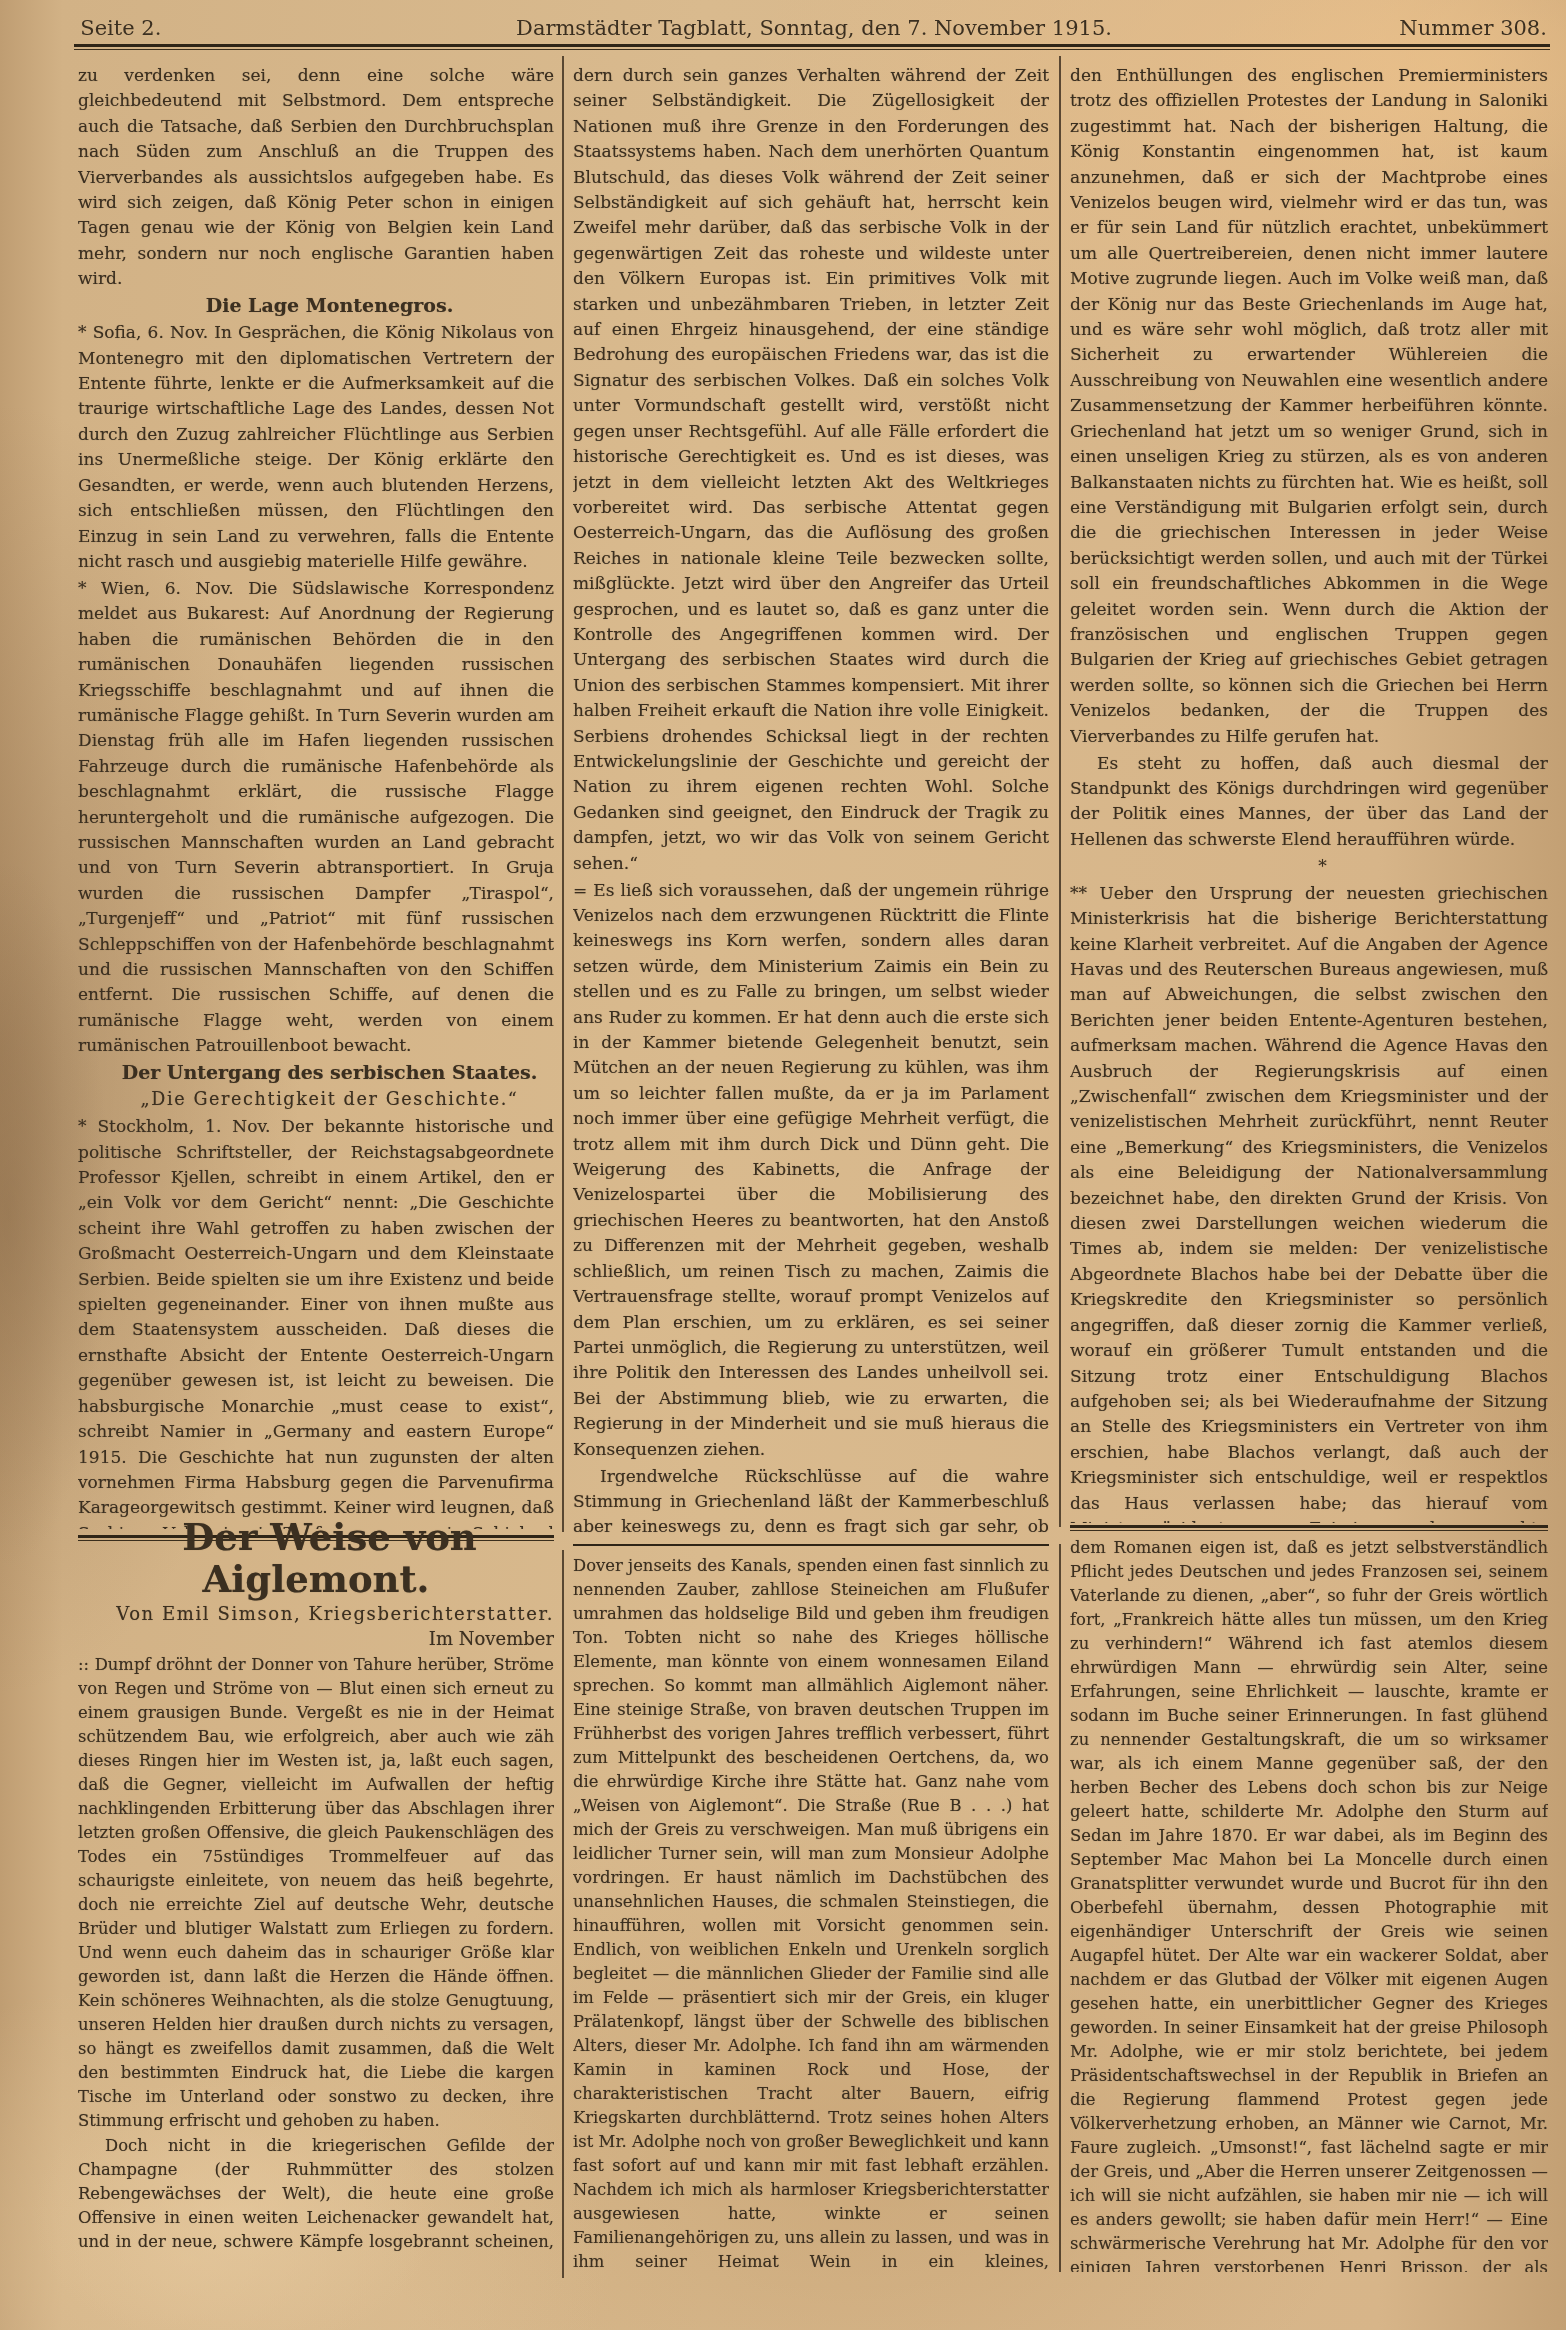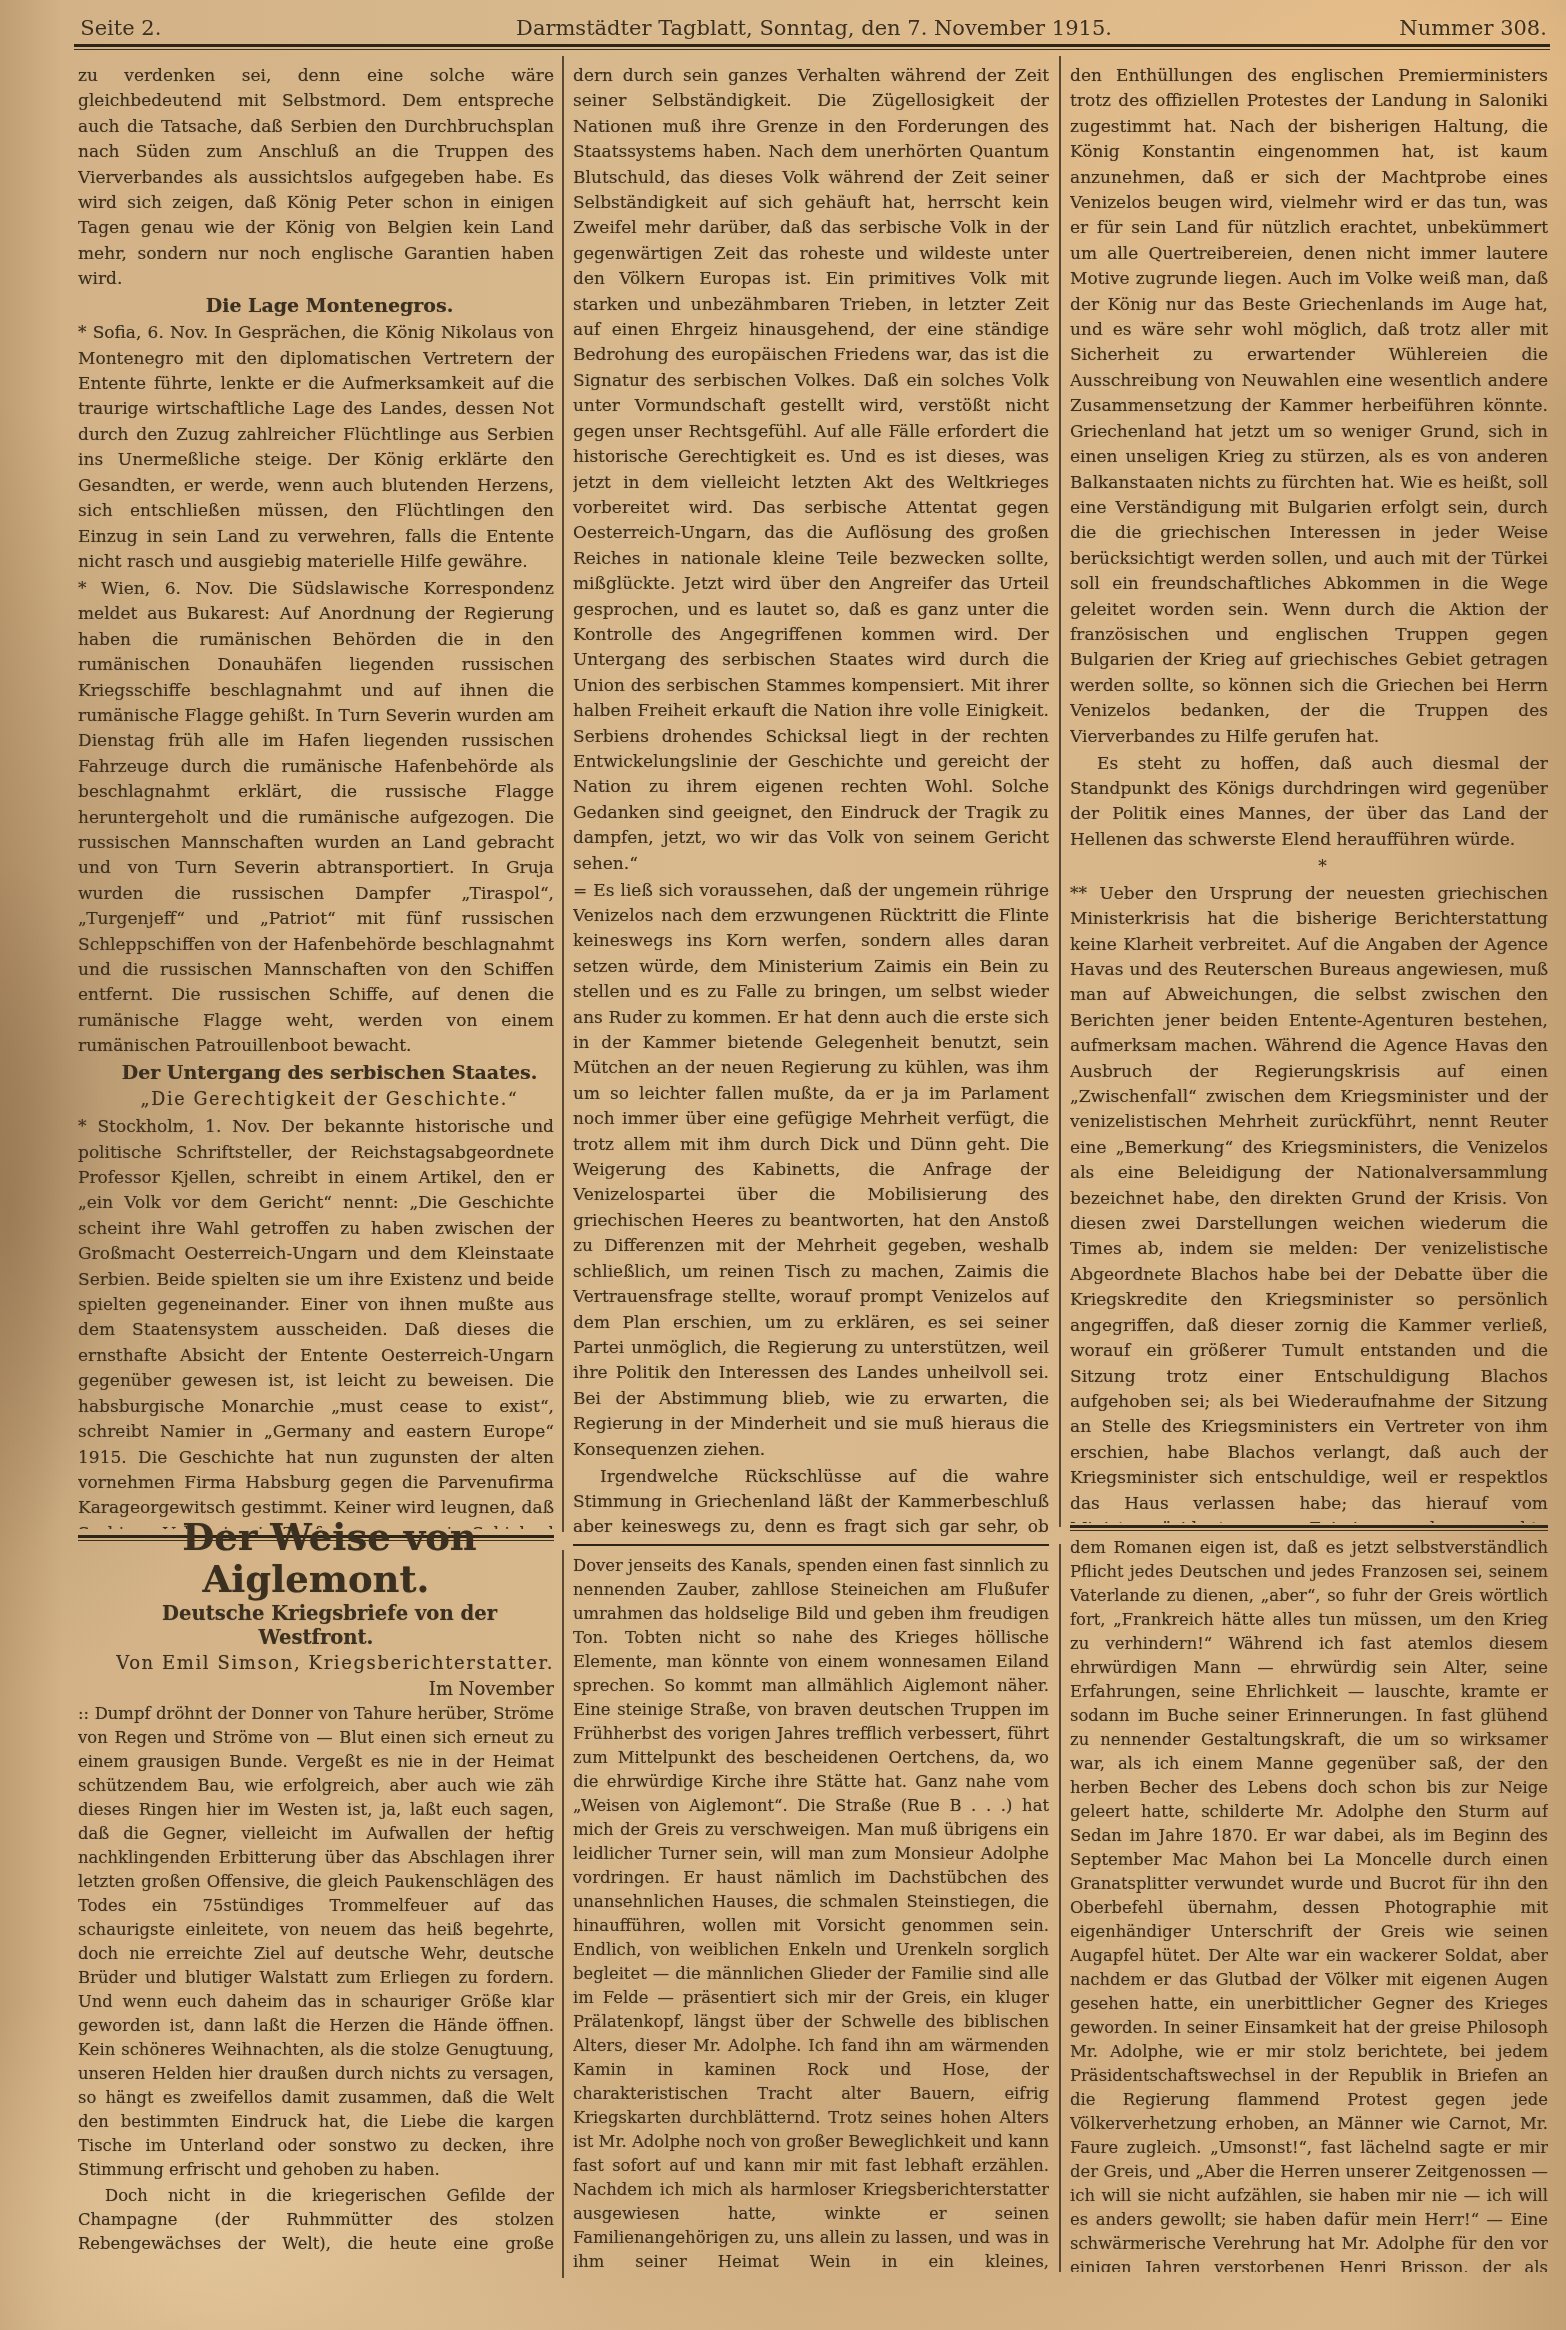--- a/index.html
+++ b/index.html
@@ -89,21 +89,20 @@
 
   <div class="hrule dbl" style="left:78px;top:1535px;width:476px;"></div>
   <div class="hrule" style="left:573px;top:1544px;width:476px;height:1.6px;"></div>
   <div class="hrule dbl" style="left:1070px;top:1525px;width:478px;"></div>
 
   <div class="vrule" style="left:562px;top:1550px;height:728px;"></div>
   <div class="vrule" style="left:1059px;top:1544px;height:728px;"></div>
 
   <div class="col" style="left:78px;top:1508px;width:476px;height:741px;font-size:16.4px;line-height:24px;margin-top:8px;">
     <p class="f-headline">Der Weise von Aiglemont.</p>
-    <p class="f-subtitle">Deutsche Kriegsbriefe von der Westfront.</p>
     <p class="f-byline">Von Emil Simson, Kriegsberichterstatter.</p>
     <p class="f-dateline">Im November</p>
     <p class="cont">:: Dumpf dröhnt der Donner von Tahure herüber, Ströme von Regen und Ströme von — Blut einen sich erneut zu einem grausigen Bunde. Vergeßt es nie in der Heimat schützendem Bau, wie erfolgreich, aber auch wie zäh dieses Ringen hier im Westen ist, ja, laßt euch sagen, daß die Gegner, vielleicht im Aufwallen der heftig nachklingenden Erbitterung über das Abschlagen ihrer letzten großen Offensive, die gleich Paukenschlägen des Todes ein 75stündiges Trommelfeuer auf das schaurigste einleitete, von neuem das heiß begehrte, doch nie erreichte Ziel auf deutsche Wehr, deutsche Brüder und blutiger Walstatt zum Erliegen zu fordern. Und wenn euch daheim das in schauriger Größe klar geworden ist, dann laßt die Herzen die Hände öffnen. Kein schöneres Weihnachten, als die stolze Genugtuung, unseren Helden hier draußen durch nichts zu versagen, so hängt es zweifellos damit zusammen, daß die Welt den bestimmten Eindruck hat, die Liebe die kargen Tische im Unterland oder sonstwo zu decken, ihre Stimmung erfrischt und gehoben zu haben.</p>
     <p>Doch nicht in die kriegerischen Gefilde der Champagne (der Ruhmmütter des stolzen Rebengewächses der Welt), die heute eine große Offensive in einen weiten Leichenacker gewandelt hat, und in der neue, schwere Kämpfe losgebrannt scheinen, will ich heute den Leser führen, sondern etwas abseits von der Heerstraße, in eins der wundersamen Maastäler, hart am Ardennenrande. Dort haust, von Groß und Klein geliebt, verehrt, in dem auf schmucker Höhe gebetteten Aiglemont „Monsieur Adolphe“, der Weise von Aiglemont. Auf prachtvoller Landstraße pilgerte ich zu ihm, um ihn zu sprechen, um dann von ihm erzählen zu können. Nur einige Stunden hatte ich zu wandern, aber ich wollte, des Weges wäre kein Ende gewesen, so zauberisch lag des Herbstes reiches Füllhorn über der Maas und ihren Höhenzügen. Eine Sinfonie tausendfältiger Farben grüßt, begleitet den Wanderer. Die Natur ist hier noch sehr gnädig gestimmt, und es scheint der holde Abglanz eines reichen Spätsommers über Fluß und Tal zu liegen. Satte, schwellende Wiesen, ähnlich denen zwischen Folkestone und</p>
   </div>
 
   <div class="col" style="left:573px;top:1554px;width:476px;height:719px;font-size:16.4px;line-height:24px;">
     <p class="cont">Dover jenseits des Kanals, spenden einen fast sinnlich zu nennenden Zauber, zahllose Steineichen am Flußufer umrahmen das holdselige Bild und geben ihm freudigen Ton. Tobten nicht so nahe des Krieges höllische Elemente, man könnte von einem wonnesamen Eiland sprechen. So kommt man allmählich Aiglemont näher. Eine steinige Straße, von braven deutschen Truppen im Frühherbst des vorigen Jahres trefflich verbessert, führt zum Mittelpunkt des bescheidenen Oertchens, da, wo die ehrwürdige Kirche ihre Stätte hat. Ganz nahe vom „Weisen von Aiglemont“. Die Straße (Rue B . . .) hat mich der Greis zu verschweigen. Man muß übrigens ein leidlicher Turner sein, will man zum Monsieur Adolphe vordringen. Er haust nämlich im Dachstübchen des unansehnlichen Hauses, die schmalen Steinstiegen, die hinaufführen, wollen mit Vorsicht genommen sein. Endlich, von weiblichen Enkeln und Urenkeln sorglich begleitet — die männlichen Glieder der Familie sind alle im Felde — präsentiert sich mir der Greis, ein kluger Prälatenkopf, längst über der Schwelle des biblischen Alters, dieser Mr. Adolphe. Ich fand ihn am wärmenden Kamin in kaminen Rock und Hose, der charakteristischen Tracht alter Bauern, eifrig Kriegskarten durchblätternd. Trotz seines hohen Alters ist Mr. Adolphe noch von großer Beweglichkeit und kann fast sofort auf und kann mir mit fast lebhaft erzählen. Nachdem ich mich als harmloser Kriegsberichterstatter ausgewiesen hatte, winkte er seinen Familienangehörigen zu, uns allein zu lassen, und was in ihm seiner Heimat Wein in ein kleines, goldgeschnörkeltes Schächen.</p>
 
   </div>

